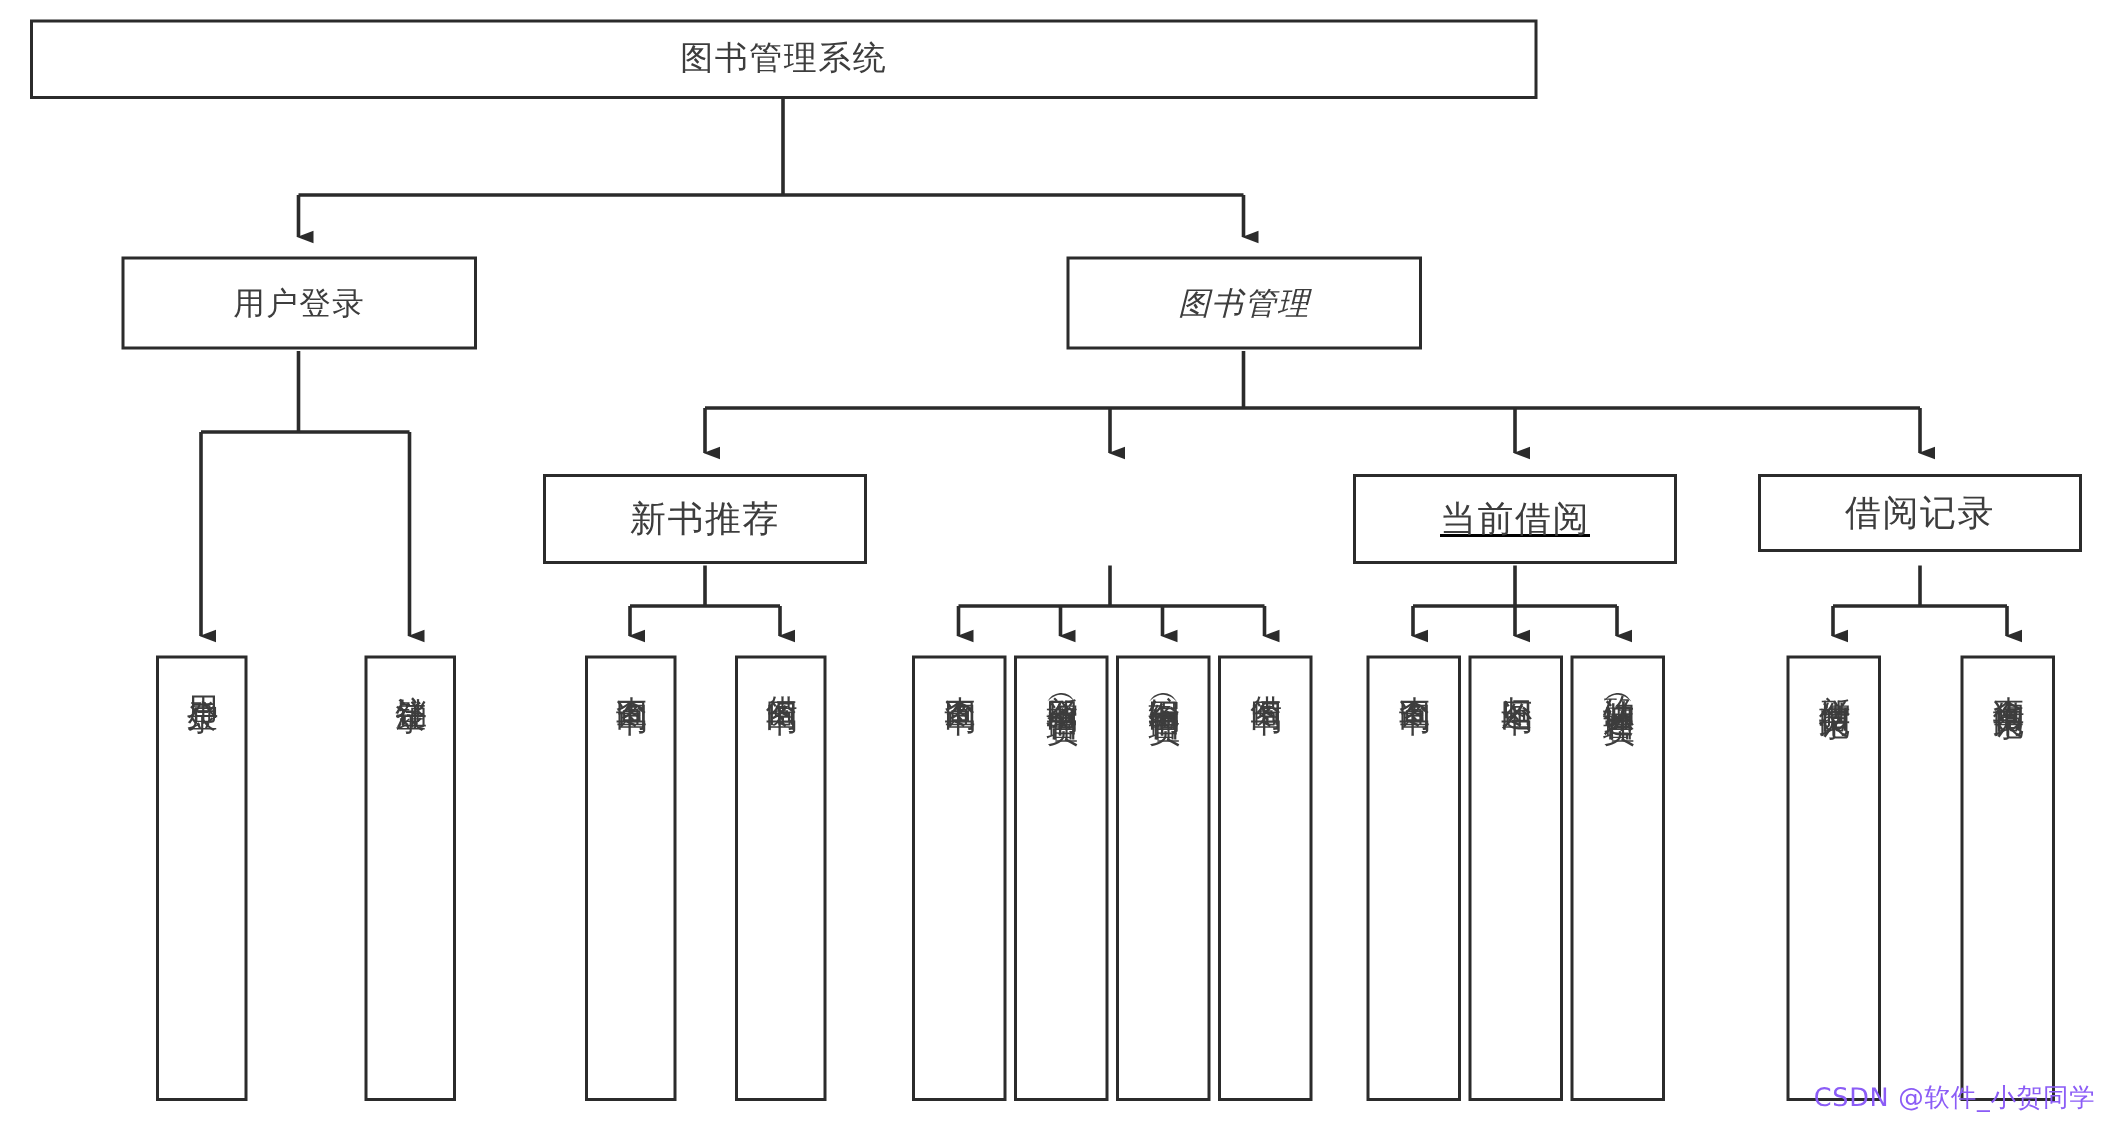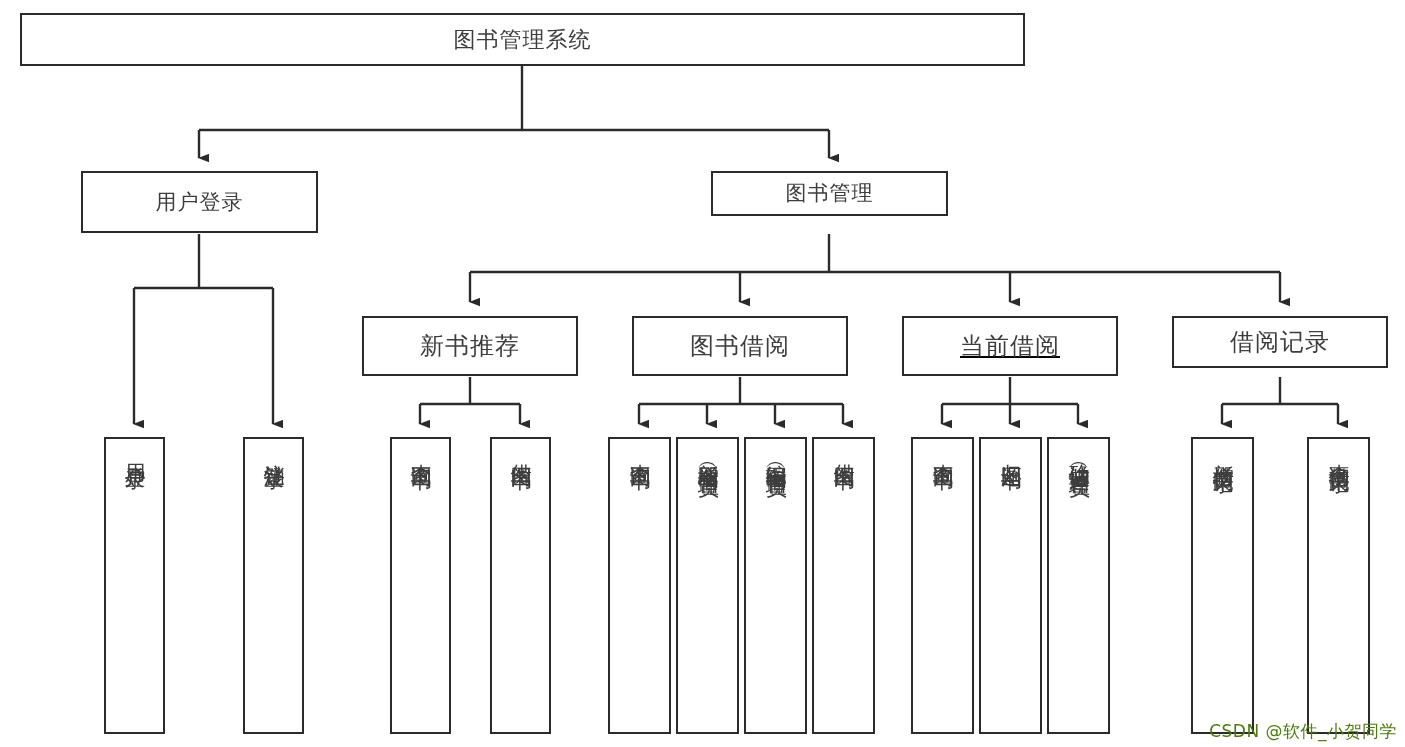--- a/index.html
+++ b/index.html
@@ -56,21 +56,21 @@
     white-space: nowrap;
   }
   .node.root .label { font-size: 22px; }
   .node.level2 .label { font-size: 21px; }
   .node.level3 .label { font-size: 24px; }
 
   #watermark {
     position: absolute;
     right: 8px;
     bottom: 4px;
-    color: #4d7c0f;
+    color: #8b5cf6;
     font-size: 17px;
     letter-spacing: 0.5px;
     z-index: 20;
     white-space: nowrap;
     pointer-events: none;
   }
 </style>
 </head>
 <body>
 
@@ -126,29 +126,26 @@
     </g>
   </svg>
 
   <div class="node root" style="left:20px; top:13px; width:1005px; height:53px;">
     <span class="label">图书管理系统</span>
   </div>
 
   <div class="node level2" style="left:81px; top:171px; width:237px; height:62px;">
     <span class="label">用户登录</span>
   </div>
-  <div class="node level2" style="left:711px; top:171px; width:237px; height:45px;">
+  <div class="node level2" style="left:711px; top:171px; width:237px; height:62px;font-style:italic;">
     <span class="label">图书管理</span>
   </div>
 
   <div class="node level3" style="left:362px; top:316px; width:216px; height:60px;">
     <span class="label">新书推荐</span>
-  </div>
-  <div class="node level3" style="left:632px; top:316px; width:216px; height:60px;">
-    <span class="label">图书借阅</span>
   </div>
   <div class="node level3" style="left:902px; top:316px; width:216px; height:60px;text-decoration:underline;">
     <span class="label">当前借阅</span>
   </div>
   <div class="node level3" style="left:1172px; top:316px; width:216px; height:52px;">
     <span class="label">借阅记录</span>
   </div>
 
   <div class="node vertical" style="left:104px; top:437px; width:61px; height:297px;">
     <span class="label">用户登录</span>

